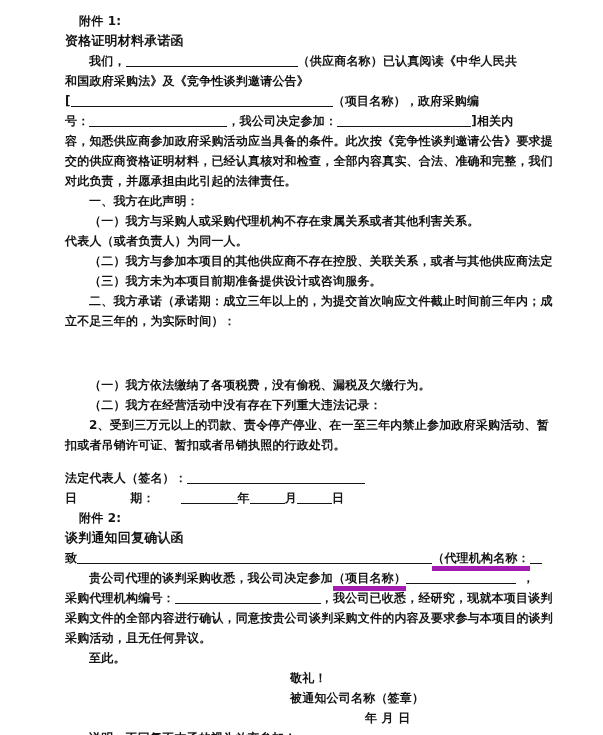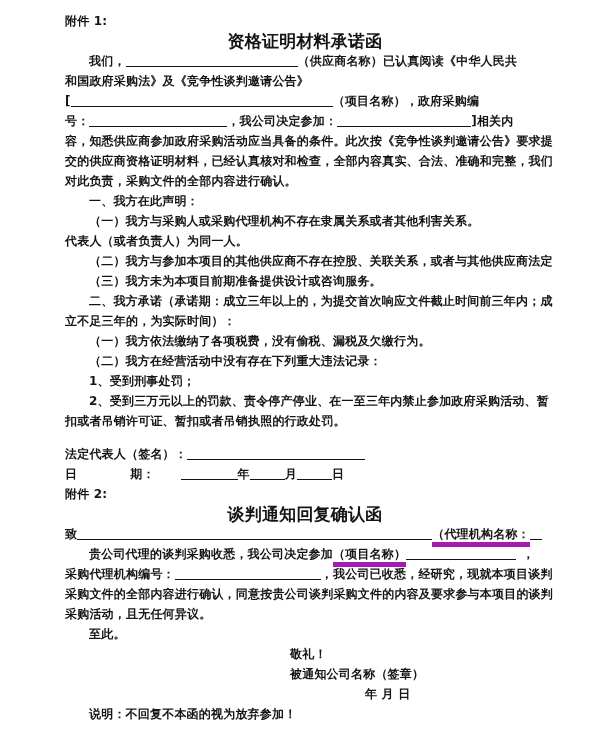--- a/index.html
+++ b/index.html
@@ -21,25 +21,25 @@
     background: #ffffff;
   }
   .line {
     position: relative;
     height: 20px;
     line-height: 20px;
     white-space: nowrap;
     letter-spacing: 0.2px;
   }
   .line.title-line {
-    text-align: center;
+    text-align: left;
     font-weight: 700;
-    font-size: 17px;
+    font-size: 13px;
   }
-  .line.label-line { font-weight: 700; }
+  .line.label-line { font-weight: 700; margin-left: 14px; }
   .line.spacer { height: 13px; }
   .t { display: inline; }
   .u {
     border-bottom: 5px solid #a21caf;
     padding-bottom: 1px;
   }
   .blank {
     display: inline-block;
     border-bottom: 1px solid #141414;
     height: 13px;
@@ -52,31 +52,30 @@
 
 <div class="doc">
     <div class="line label-line"><span class="t">附件 1:</span></div>
     <div class="line title-line"><span class="t">资格证明材料承诺函</span></div>
     <div class="line" style="padding-left: 24px;"><span class="t">我们，</span><span class="blank" style="width: 172px;"></span><span class="t">（供应商名称）已认真阅读《中华人民共</span></div>
     <div class="line"><span class="t">和国政府采购法》及《竞争性谈判邀请公告》</span></div>
     <div class="line"><span class="t">[</span><span class="blank" style="width: 262px;"></span><span class="t">（项目名称），政府采购编</span></div>
     <div class="line"><span class="t">号：</span><span class="blank" style="width: 138px;"></span><span class="t">，我公司决定参加：</span><span class="blank" style="width: 134px;"></span><span class="t">]相关内</span></div>
     <div class="line"><span class="t">容，知悉供应商参加政府采购活动应当具备的条件。此次按《竞争性谈判邀请公告》要求提</span></div>
     <div class="line"><span class="t">交的供应商资格证明材料，已经认真核对和检查，全部内容真实、合法、准确和完整，我们</span></div>
-    <div class="line"><span class="t">对此负责，采购文件的全部内容进行确认。</span></div>
+    <div class="line"><span class="t">对此负责，并愿承担由此引起的法律责任。</span></div>
     <div class="line" style="padding-left: 24px;"><span class="t">一、我方在此声明：</span></div>
     <div class="line" style="padding-left: 24px;"><span class="t">（一）我方与采购人或采购代理机构不存在隶属关系或者其他利害关系。</span></div>
     <div class="line"><span class="t">代表人（或者负责人）为同一人。</span></div>
     <div class="line" style="padding-left: 24px;"><span class="t">（二）我方与参加本项目的其他供应商不存在控股、关联关系，或者与其他供应商法定</span></div>
     <div class="line" style="padding-left: 24px;"><span class="t">（三）我方未为本项目前期准备提供设计或咨询服务。</span></div>
     <div class="line" style="padding-left: 24px;"><span class="t">二、我方承诺（承诺期：成立三年以上的，为提交首次响应文件截止时间前三年内；成</span></div>
     <div class="line"><span class="t">立不足三年的，为实际时间）：</span></div>
-    <div class="line" style="padding-left: 24px;"><span class="t">（一）我方依法缴纳了各项税费，没有偷税、漏税及欠缴行为。</span></div>
+    <div class="line" style="padding-left: 24px; margin-top: 44px;"><span class="t">（一）我方依法缴纳了各项税费，没有偷税、漏税及欠缴行为。</span></div>
     <div class="line" style="padding-left: 24px;"><span class="t">（二）我方在经营活动中没有存在下列重大违法记录：</span></div>
-    <div class="line" style="padding-left: 24px;"><span class="t">1、受到刑事处罚；</span></div>
     <div class="line" style="padding-left: 24px;"><span class="t">2、受到三万元以上的罚款、责令停产停业、在一至三年内禁止参加政府采购活动、暂</span></div>
     <div class="line"><span class="t">扣或者吊销许可证、暂扣或者吊销执照的行政处罚。</span></div>
     <div class="line spacer"></div>
     <div class="line"><span class="t">法定代表人（签名）：</span><span class="blank" style="width: 178px;"></span></div>
     <div class="line"><span class="t">日</span><span class="sp" style="width: 53px;"></span><span class="t">期：</span><span class="sp" style="width: 26px;"></span><span class="blank" style="width: 57px;"></span><span class="t">年</span><span class="blank" style="width: 35px;"></span><span class="t">月</span><span class="blank" style="width: 35px;"></span><span class="t">日</span></div>
     <div class="line label-line"><span class="t">附件 2:</span></div>
     <div class="line title-line"><span class="t">谈判通知回复确认函</span></div>
     <div class="line"><span class="t">致</span><span class="blank" style="width: 355px;"></span><span class="t u">（代理机构名称：</span><span class="blank" style="width: 12px;"></span></div>
     <div class="line" style="padding-left: 24px;"><span class="t">贵公司代理的谈判采购收悉，我公司决定参加</span><span class="t u">（项目名称）</span><span class="blank" style="width: 110px;"></span><span class="sp" style="width: 6px;"></span><span class="t">，</span></div>
     <div class="line"><span class="t">采购代理机构编号：</span><span class="blank" style="width: 146px;"></span><span class="t">，我公司已收悉，经研究，现就本项目谈判</span></div>

